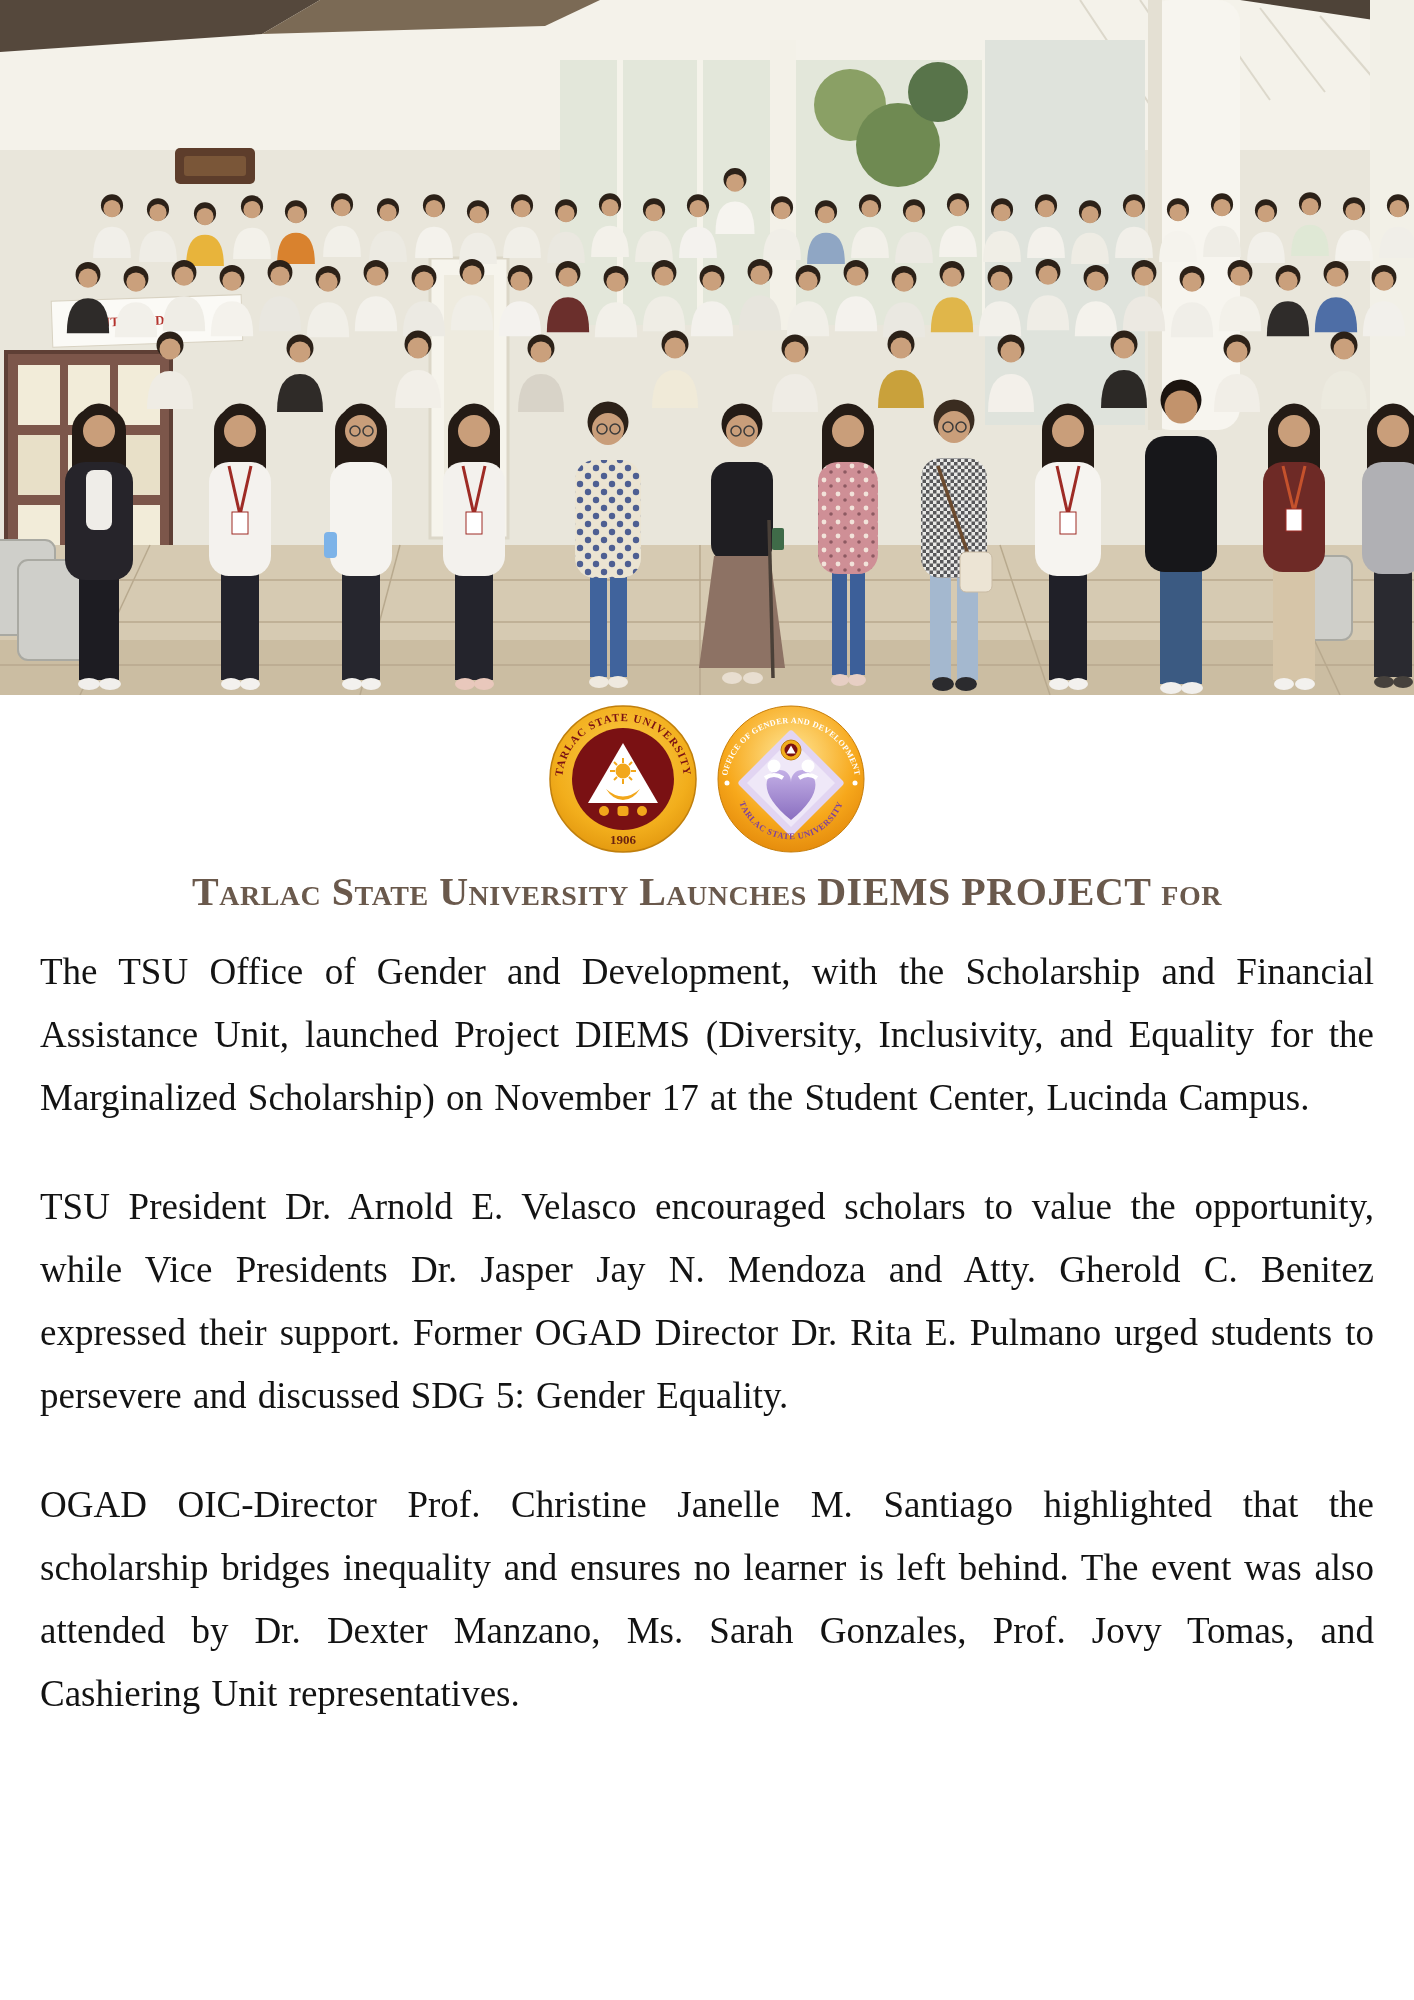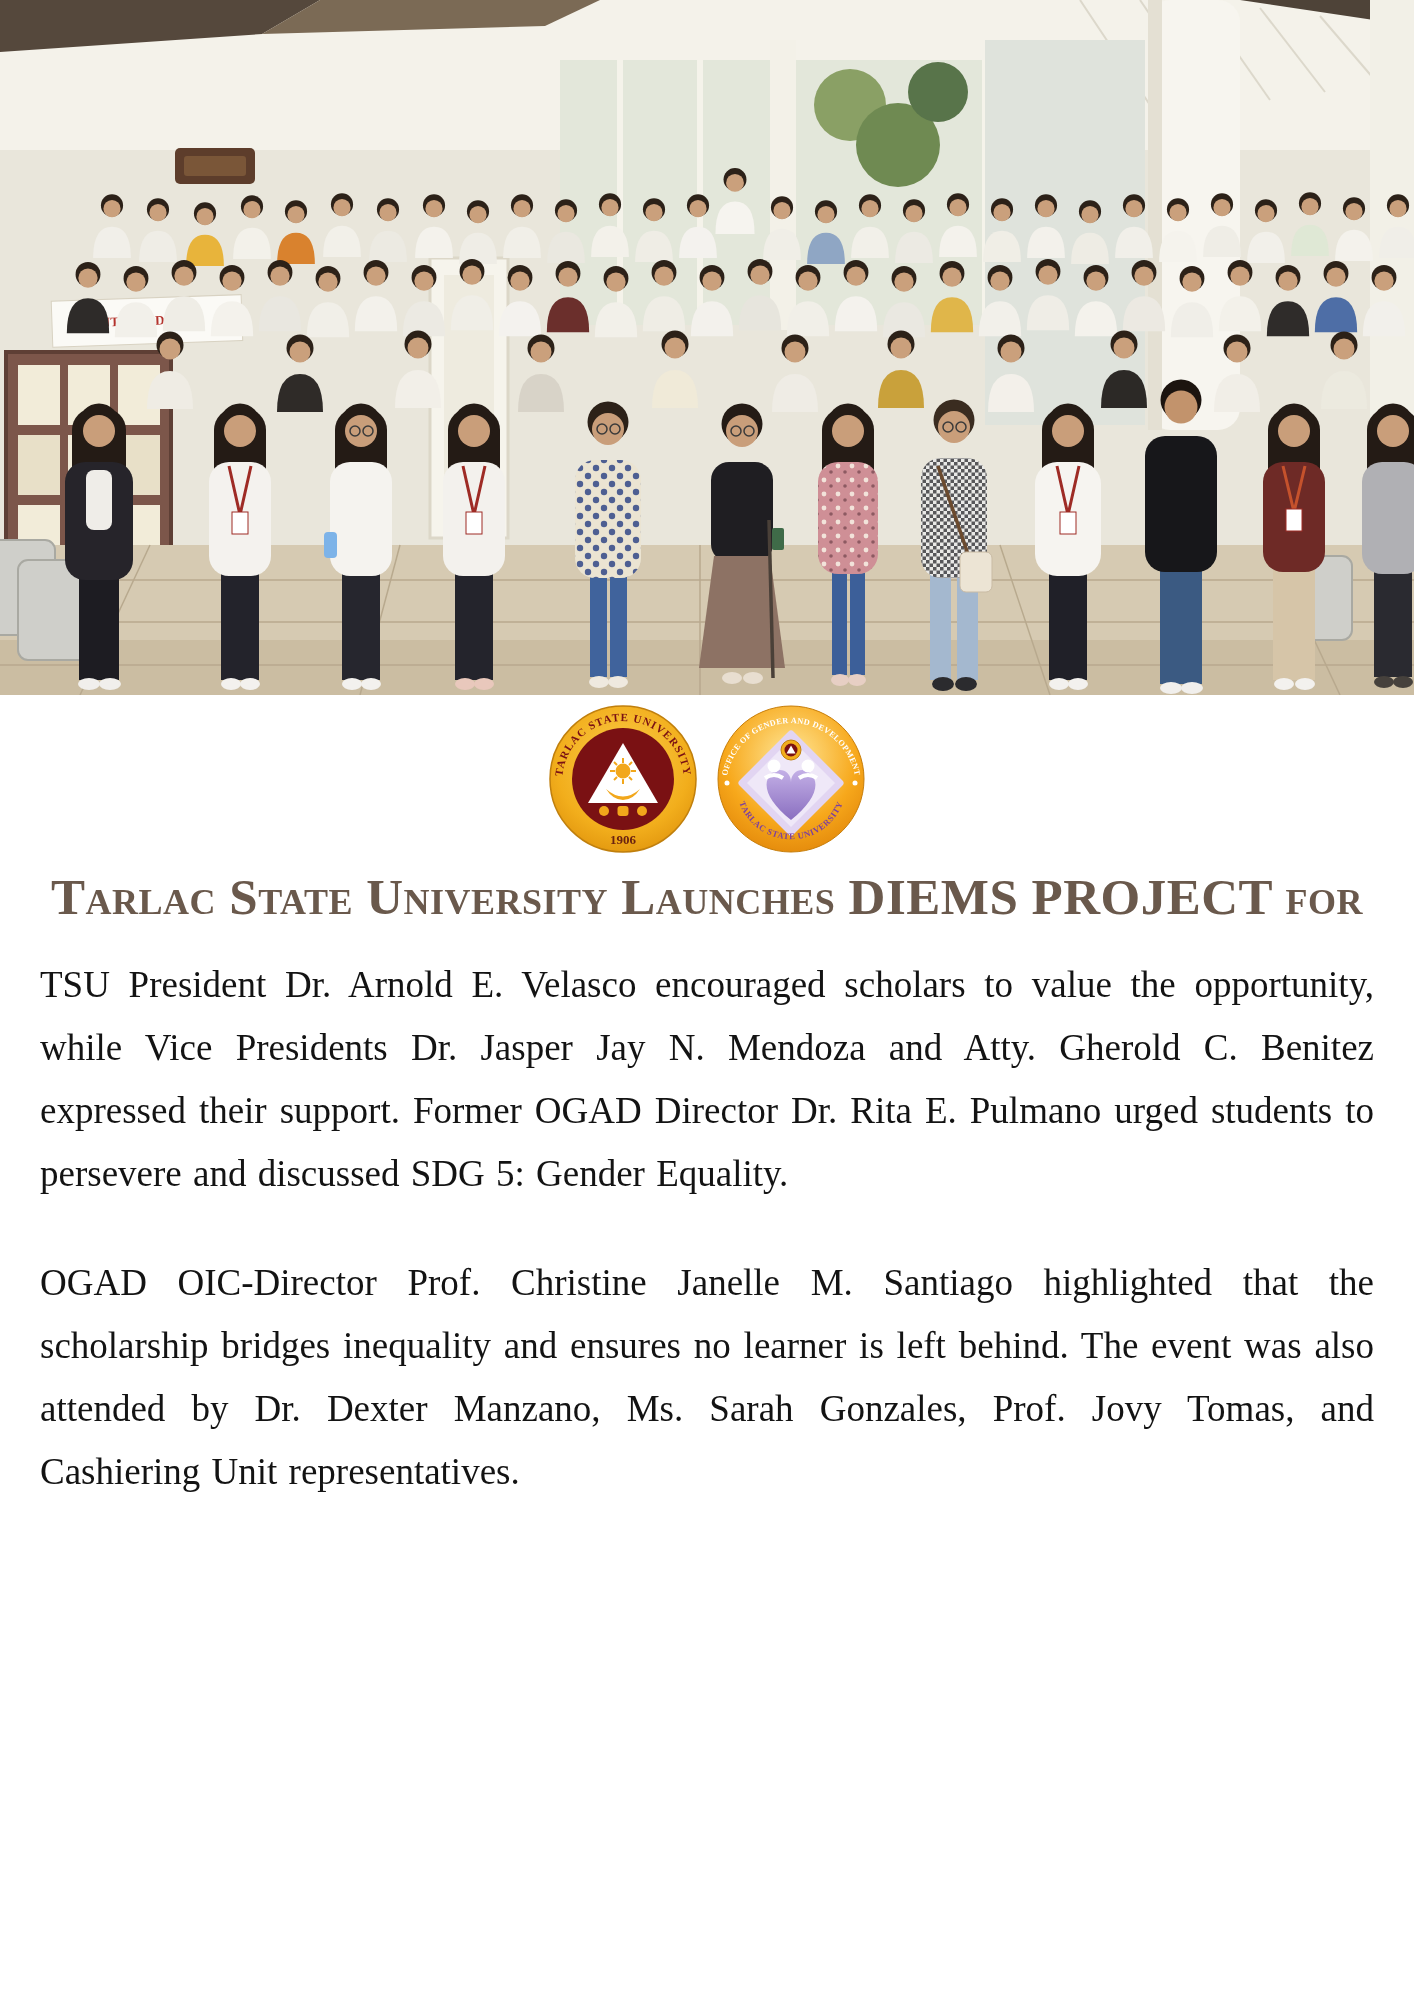--- a/index.html
+++ b/index.html
@@ -11,21 +11,21 @@
   .photo-wrap { width:1414px; height:695px; overflow:hidden; background:#e9e6db; }
   .photo-wrap svg { display:block; }
   .logo-row {
     margin-top:8px; height:152px;
     display:flex; justify-content:center; align-items:center; gap:18px;
   }
   .logo-row svg { width:150px; height:150px; }
   h1.title {
     margin-top:14px; text-align:center;
     font-variant:small-caps; font-variant-caps:small-caps;
-    font-weight:700; font-size:51px; line-height:1.13;
+    font-weight:700; font-size:40px; line-height:1.13;
     color:#6a594c; letter-spacing:0.5px;
   }
   h1.title .tl { display:block; }
   .article-body {
     margin-top:26px; padding:0 40px;
     font-size:37px; line-height:63px; color:#131313;
     text-align:justify; word-spacing:2px;
   }
   .article-body p { margin-bottom:46px; }
   .article-body p:last-child { margin-bottom:0; }
@@ -428,17 +428,18 @@
         <textPath href="#ogadBot" startOffset="50%" text-anchor="middle">TARLAC STATE UNIVERSITY</textPath>
       </text>
     </svg>
   </div>
 
   <h1 class="title">
     <span class="tl">Tarlac State University Launches DIEMS PROJECT for</span>
   </h1>
 
   <div class="article-body">
+    <p>The TSU Office of Gender and Development, with the Scholarship and Financial Assistance Unit, launched Project DIEMS (Diversity, Inclusivity, and Equality for the Marginalized Scholarship) on November 17 at the Student Center, Lucinda Campus.</p>
     <p>TSU President Dr. Arnold E. Velasco encouraged scholars to value the opportunity, while Vice Presidents Dr. Jasper Jay N. Mendoza and Atty. Gherold C. Benitez expressed their support. Former OGAD Director Dr. Rita E. Pulmano urged students to persevere and discussed SDG 5: Gender Equality.</p>
     <p>OGAD OIC-Director Prof. Christine Janelle M. Santiago highlighted that the scholarship bridges inequality and ensures no learner is left behind. The event was also attended by Dr. Dexter Manzano, Ms. Sarah Gonzales, Prof. Jovy Tomas, and Cashiering Unit representatives.</p>
   </div>
 
 </div>
 
 </body></html>

